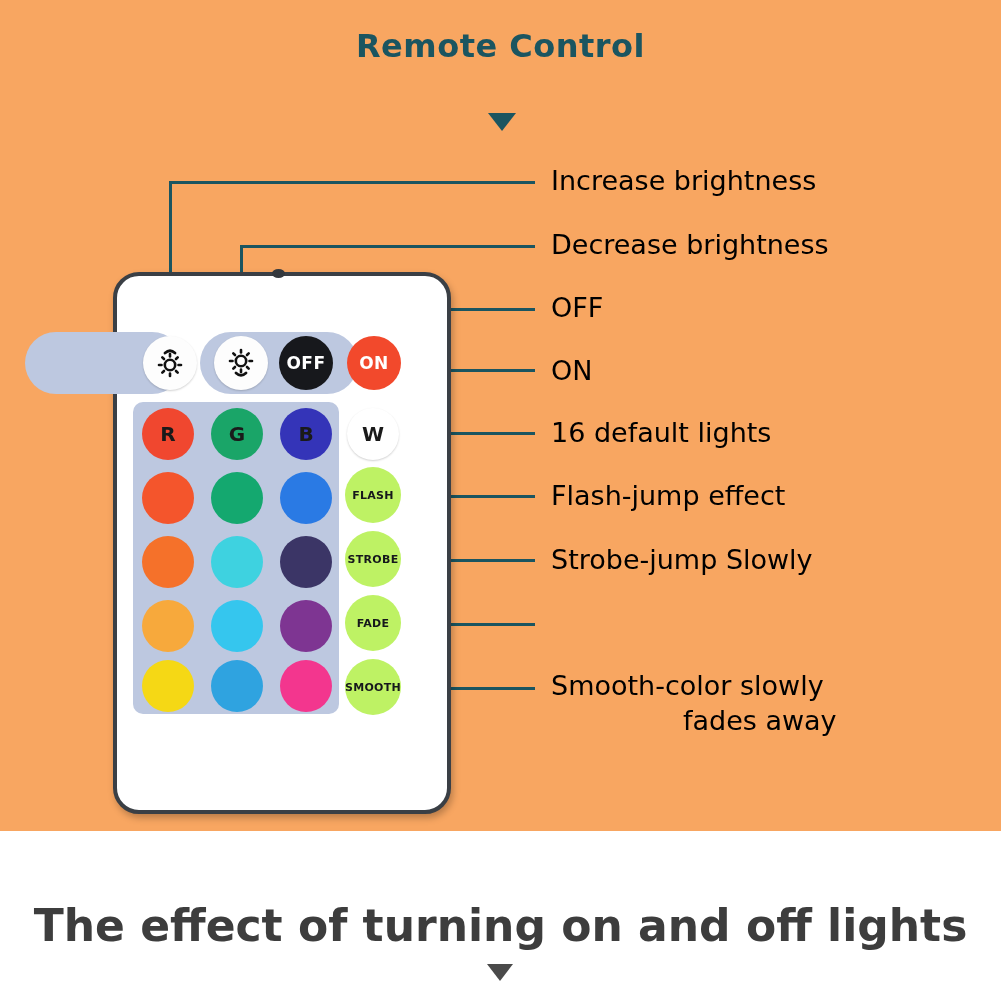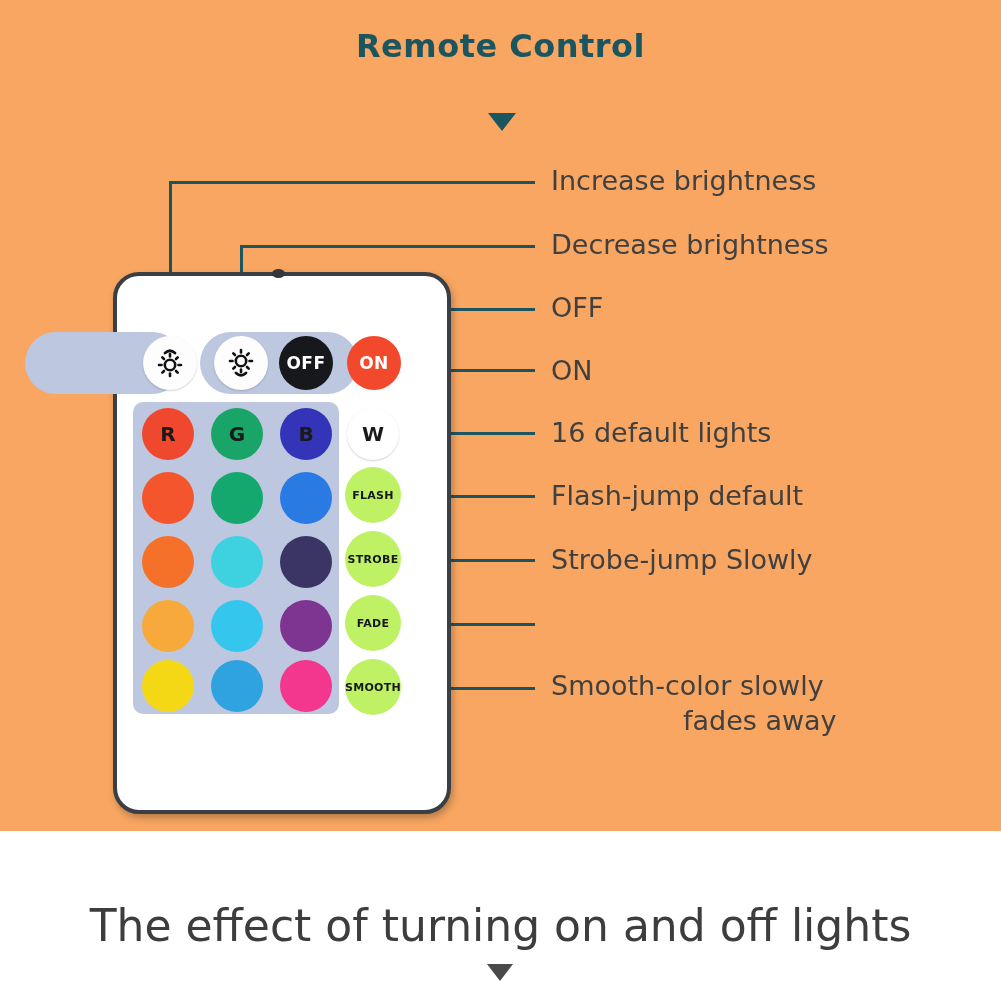--- a/index.html
+++ b/index.html
@@ -112,33 +112,33 @@
   
   .lead-line{position:absolute;background:#1b5560;}
   .lead-dot{
     position:absolute;width:15px;height:15px;border-radius:50%;
     background:#1b5560;
   }
   .callout-label{
     position:absolute;
     font-family:"DejaVu Sans", sans-serif;
     font-size:27px;
-    color:#404040;
+    color:#000000;
     white-space:pre;
     line-height:1.26;
   }
 
   
   .bottom-band{
     position:absolute;left:0;top:831px;width:1001px;height:170px;
     background:#ffffff;
   }
   .bottom-title{
     position:absolute;left:0;top:69px;width:1001px;text-align:center;
-    font-family:"DejaVu Sans", sans-serif;font-weight:400;
+    font-family:"DejaVu Sans", sans-serif;font-weight:700;
     font-size:44px;color:#3d3d3d;letter-spacing:0px;
   }
   .bottom-caret{
     position:absolute;left:487px;top:133px;
     width:0;height:0;
     border-left:13px solid transparent;
     border-right:13px solid transparent;
     border-top:17px solid #4a4a4a;
   }
 </style>
@@ -184,21 +184,21 @@
     <div class="lead-dot" style="left:400px;top:617px;"></div>
 
     <div class="lead-line" style="left:406px;top:687px;width:129px;height:3px;"></div>
     <div class="lead-dot" style="left:400px;top:681px;"></div>
 
     <div class="callout-label" style="left:551px;top:164px;">Increase brightness</div>
     <div class="callout-label" style="left:551px;top:228px;">Decrease brightness</div>
     <div class="callout-label" style="left:551px;top:291px;">OFF</div>
     <div class="callout-label" style="left:551px;top:354px;">ON</div>
     <div class="callout-label" style="left:551px;top:416px;">16 default lights</div>
-    <div class="callout-label" style="left:551px;top:479px;">Flash-jump default</div>
+    <div class="callout-label" style="left:551px;top:479px;">Flash-jump effect</div>
     <div class="callout-label" style="left:551px;top:543px;">Strobe-jump Slowly</div>
     <div class="callout-label" style="left:551px;top:669px;">Smooth-color slowly</div>
     <div class="callout-label" style="left:683px;top:704px;">fades away</div>
 
     <div class="remote">
       <div class="ir-dot"></div>
     </div>
 
     <div class="pill pill-a"></div>
     <div class="pill pill-b"></div>

